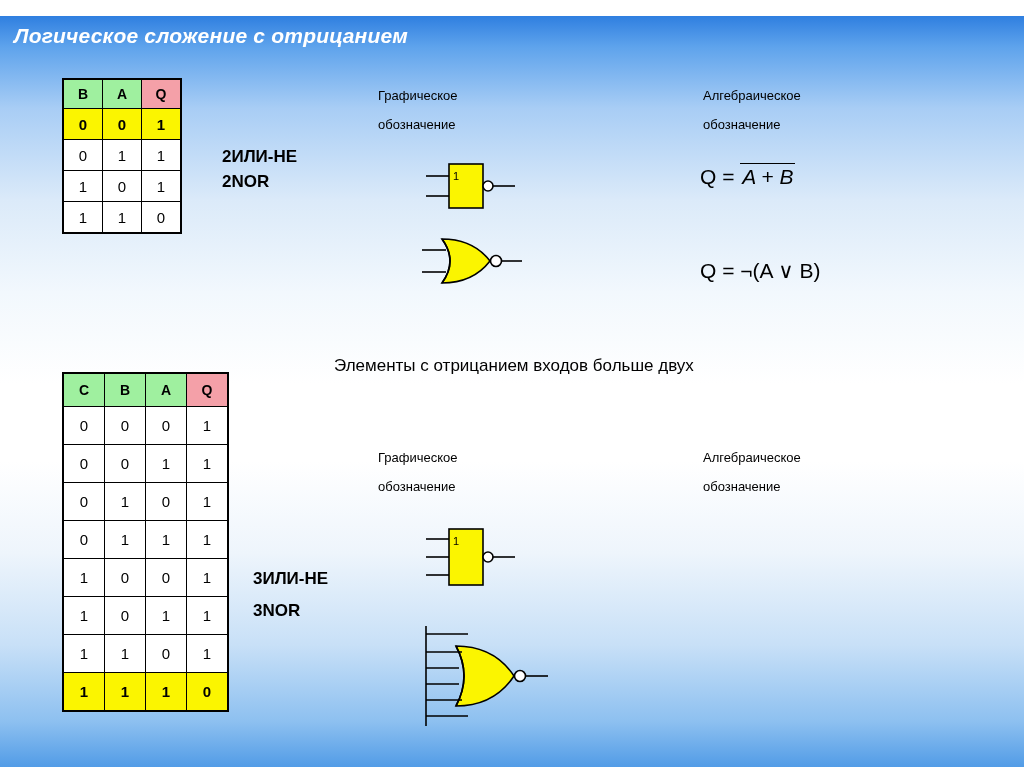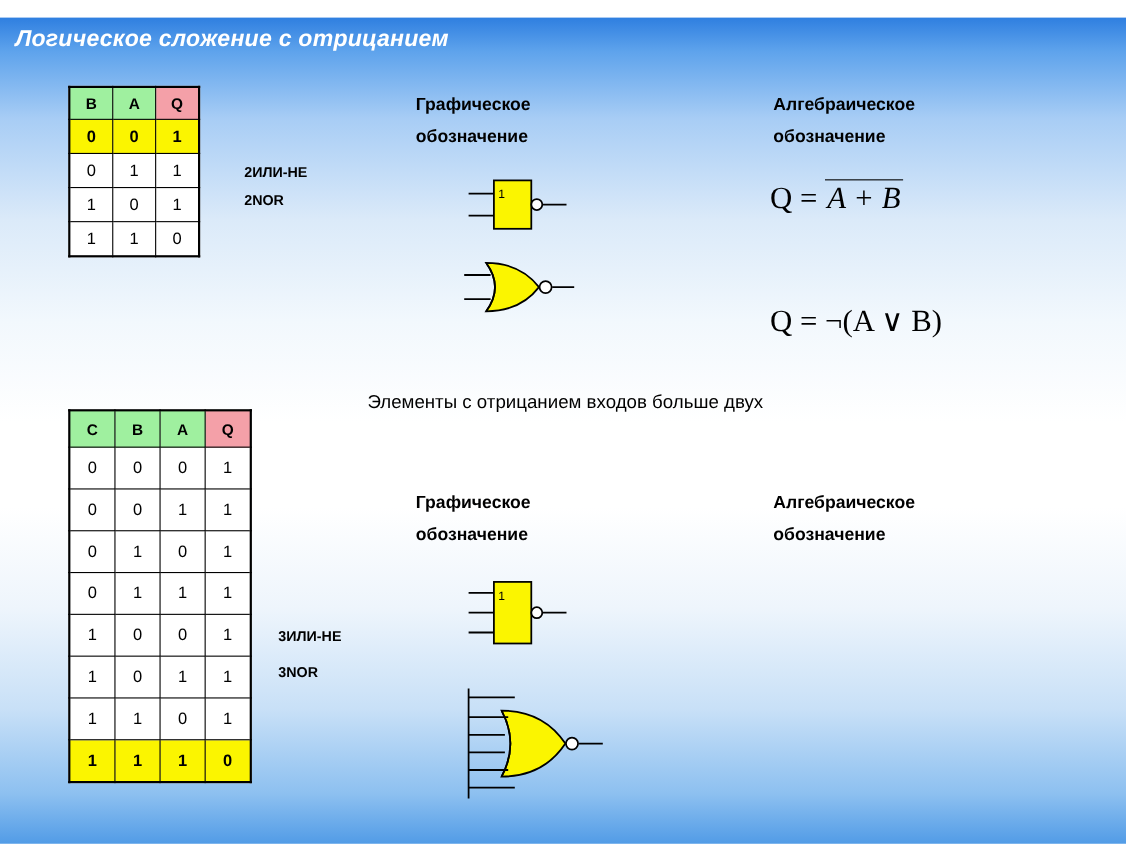--- a/index.html
+++ b/index.html
@@ -71,45 +71,44 @@
   .row-hl td { background: #fbf500; font-weight: bold; }
 
   #table2 { left: 62px; top: 62px; }
   #table3 { left: 62px; top: 356px; }
   #table3 td, #table3 th { width: 40px; height: 37px; }
   #table3 th { height: 32px; }
 
   
   .lbl {
     position: absolute;
-    font-size: 16px;
+    font-size: 13px;
     color: #000000;
     line-height: 23px;
+  }
+  .lbl-bold {
+    position: absolute;
+    font-size: 17px;
     font-weight: bold;
-  }
-  .lbl-bold {
-    position: absolute;
-    font-size: 13px;
-    font-weight: bold;
     color: #000000;
     line-height: 25px;
     white-space: nowrap;
   }
   .center-note {
     position: absolute;
     font-size: 17px;
     color: #000000;
     white-space: nowrap;
   }
 
   
   .formula {
     position: absolute;
-    font-family: Liberation Serif, serif;
-    font-size: 28px;
+    font-family: Liberation Sans, sans-serif;
+    font-size: 21px;
     color: #000000;
     white-space: nowrap;
   }
   .formula i { font-style: italic; }
   .ovl {
     border-top: 1.4px solid #000;
     padding: 2px 2px 0 2px;
     display: inline-block;
     line-height: 1.05;
   }
@@ -176,21 +175,21 @@
     <path d="M24,8 Q40,30 24,52" fill="none" stroke="#000" stroke-width="1.6"></path>
     <line x1="4" y1="19" x2="28" y2="19" stroke="#000" stroke-width="1.6"></line>
     <line x1="4" y1="41" x2="28" y2="41" stroke="#000" stroke-width="1.6"></line>
     <circle cx="78" cy="30" r="5.5" fill="#ffffff" stroke="#000" stroke-width="1.6"></circle>
     <line x1="84" y1="30" x2="104" y2="30" stroke="#000" stroke-width="1.6"></line>
   </svg>
 
   <div class="formula" style="left:700px; top:147px;">
     <span>Q = </span><span class="ovl"><i>A + B</i></span>
   </div>
-  <div class="formula" style="left:700px; top:259px;">Q = ¬(A ∨ B)</div>
+  <div class="formula" style="left:700px; top:243px;">Q = ¬(A ∨ B)</div>
 
   <div class="center-note" style="left:334px; top:340px;">Элементы с отрицанием входов больше двух</div>
 
   <table class="ttable" id="table3">
     <tbody>
         <tr>
       <th class="hdr-green">C</th>
       <th class="hdr-green">B</th>
       <th class="hdr-green">A</th>
       <th class="hdr-pink">Q</th>

